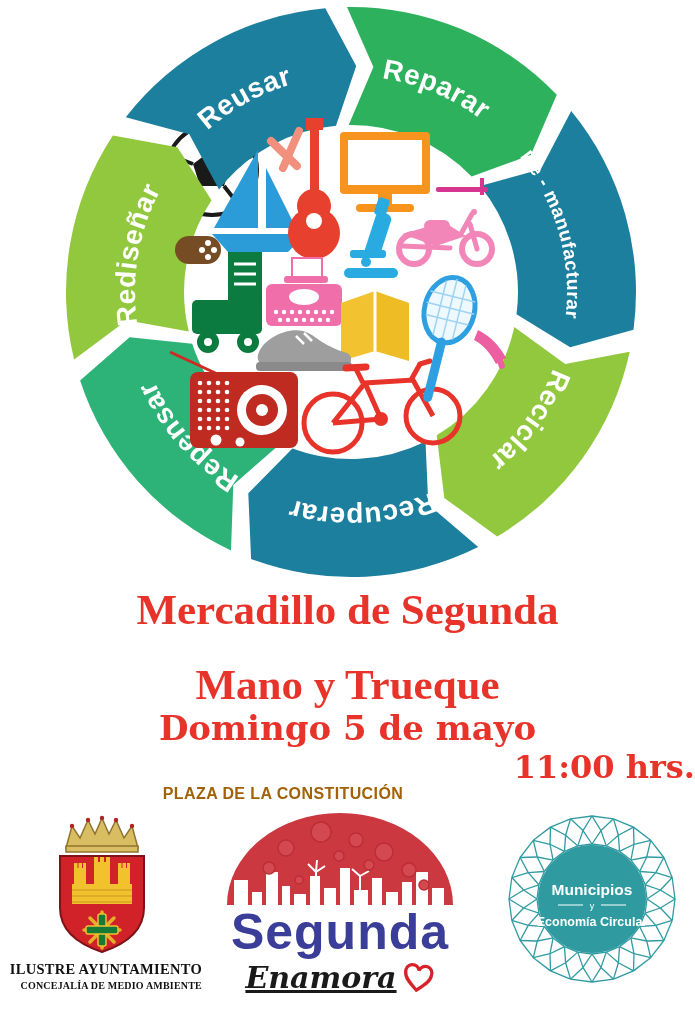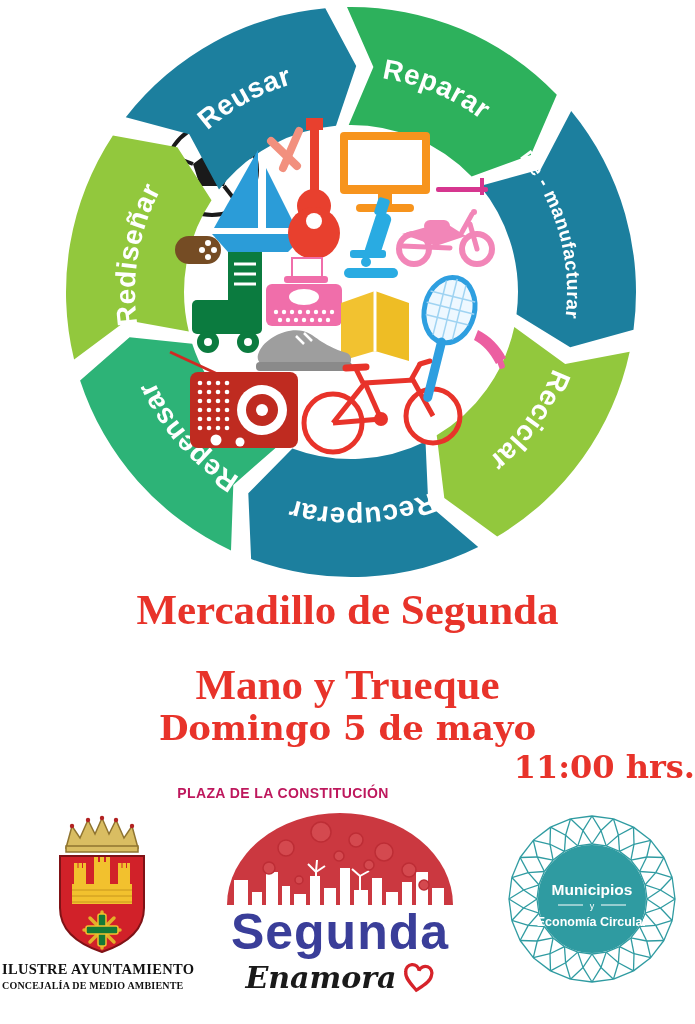--- a/index.html
+++ b/index.html
@@ -7,34 +7,34 @@
        font-family:"Liberation Sans",sans-serif;}
   .abs{position:absolute;}
   #ring-wrap{top:0;left:0;width:695px;height:590px;}
   .title{top:584px;left:0;width:695px;text-align:center;color:#e8332a;
          font-family:Liberation Serif, serif;font-weight:bold;font-size:43px;line-height:51px;}
   .title2{top:636px;margin-top:23px;}
   .date-line{top:708px;left:0;width:695px;text-align:center;color:#e8332a;
              font-family:"DejaVu Serif",serif;font-weight:bold;font-size:34px;}
   .time-line{top:748px;left:0;width:695px;text-align:right;color:#e8332a;
              font-family:"DejaVu Serif",serif;font-weight:bold;font-size:32px;}
-  .venue-line{top:785px;left:0;width:566px;text-align:center;color:#be185d;
-              font-weight:bold;font-size:14px;letter-spacing:.4px;}
+  .venue-line{top:785px;left:0;width:566px;text-align:center;color:#a16207;
+              font-weight:bold;font-size:16px;letter-spacing:.4px;}
   
   #coat-svg{top:808px;left:32px;}
-  .ayto-text{top:960px;left:2px;width:200px;text-align:left;color:#111;
+  .ayto-text{top:960px;left:2px;width:200px;text-align:right;color:#111;
              font-family:"Liberation Serif",serif;font-weight:bold;}
   .ayto-l1,.ayto-l2{font-size:14.5px;line-height:19px;letter-spacing:.3px;}
   .ayto-l3{font-size:10px;line-height:13px;letter-spacing:.2px;}
   #agaete-block{top:810px;left:208px;width:264px;text-align:center;}
   .agaete-name{margin-top:-4px;color:#3a3e99;font-weight:bold;font-size:50px;
                letter-spacing:1px;line-height:52px;}
   .agaete-tagline{display:flex;align-items:center;justify-content:center;gap:4px;
                   color:#1a1a1a;font-family:"DejaVu Serif",serif;font-style:italic;
-                  font-weight:bold;font-size:30px;margin-top:2px;}
+                  font-weight:bold;font-size:30px;margin-top:2px;text-decoration:underline;}
   #muni-svg{top:813px;left:506px;}
   svg text{font-family:"Liberation Sans",sans-serif;}
 </style>
 </head>
 <body>
 
 <svg id="ring-wrap" class="abs" width="695" height="590" viewBox="0 0 695 590">
 
   <circle cx="351" cy="292" r="172" fill="#ffffff"></circle>
 

